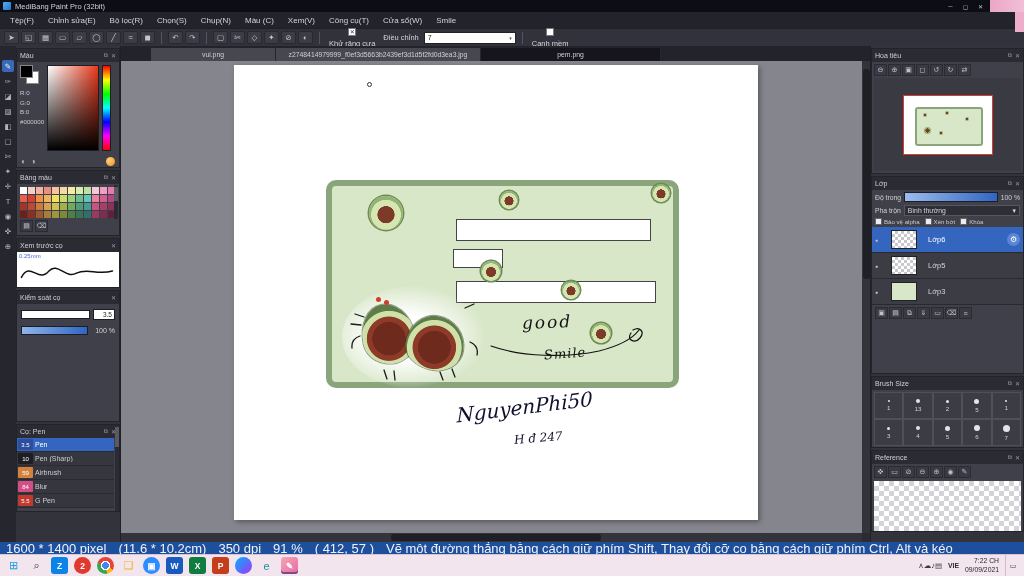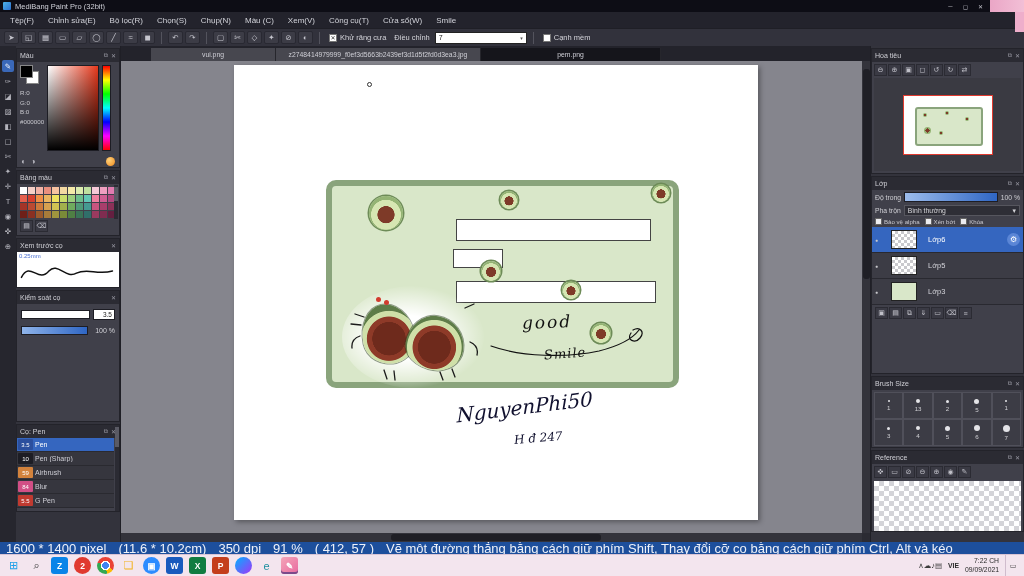--- a/index.html
+++ b/index.html
@@ -12,21 +12,21 @@
   .winbtn{width:15px;height:12px;display:flex;align-items:center;justify-content:center;font-size:6px;color:#c2c2ca;}
   .wall-corner{position:absolute;right:0;top:0;width:34px;height:12px;background:linear-gradient(90deg,#eaa6c6,#f2bfd6);z-index:6;}
   .wall-edge{position:absolute;right:0;top:12px;width:9px;height:20px;background:#eeaecb;z-index:6;}
   
   .menubar{position:absolute;left:0;top:12px;width:100%;height:16px;background:#23232c;display:flex;align-items:center;padding-left:3px;box-sizing:border-box;}
   .menu-item{font-size:8px;color:#d2d3da;padding:0 7px;height:100%;display:flex;align-items:center;white-space:nowrap;}
   .toolbar{position:absolute;left:0;top:28px;width:100%;height:18px;background:#32323c;border-top:1px solid #1f1f26;display:flex;align-items:center;padding-left:4px;box-sizing:border-box;gap:2px;}
   .tb-group{display:flex;gap:2px;align-items:center;}
   .tbtn{width:15px;height:13px;background:#3c3c46;border:1px solid #292932;border-radius:2px;color:#c6c6ce;font-size:7.5px;display:flex;align-items:center;justify-content:center;flex:none;box-sizing:border-box;}
   .tb-sep{width:1px;height:12px;background:#53535d;margin:0 4px;flex:none;}
-  .tb-check{display:flex;align-items:center;gap:3px;font-size:7.5px;color:#d4d4da;margin:0 3px;white-space:nowrap;}
+  .tb-check{display:flex;align-items:center;gap:3px;font-size:7.5px;color:#d4d4da;margin:0 3px;white-space:nowrap;flex-direction:column;}
   .cbox{width:8px;height:8px;background:#fff;border:1px solid #777;display:flex;align-items:center;justify-content:center;font-size:6px;color:#333;box-sizing:border-box;flex:none;}
   .tb-label{font-size:7.5px;color:#d4d4da;margin:0 3px;white-space:nowrap;}
   .tb-select{width:92px;height:12px;background:#fff;border:1px solid #222;display:flex;align-items:center;justify-content:space-between;padding:0 3px;box-sizing:border-box;font-size:7px;color:#222;flex:none;}
   .tb-select .arrow{font-size:5px;color:#555;}
   
   .main{position:absolute;left:0;top:46px;width:100%;height:496px;}
   .toolstrip{position:absolute;left:0;top:0;width:16px;height:100%;background:#26262e;display:flex;flex-direction:column;align-items:center;padding-top:14px;box-sizing:border-box;gap:3px;}
   .tool{width:12px;height:12px;display:flex;align-items:center;justify-content:center;font-size:7.5px;color:#b4b4bc;border-radius:2px;flex:none;}
   .tool.selected{background:#3a68b8;color:#fff;}
   .leftpanels{position:absolute;left:16px;top:0;width:104px;height:100%;background:#33333c;display:flex;flex-direction:column;gap:2px;padding-top:2px;box-sizing:border-box;}

